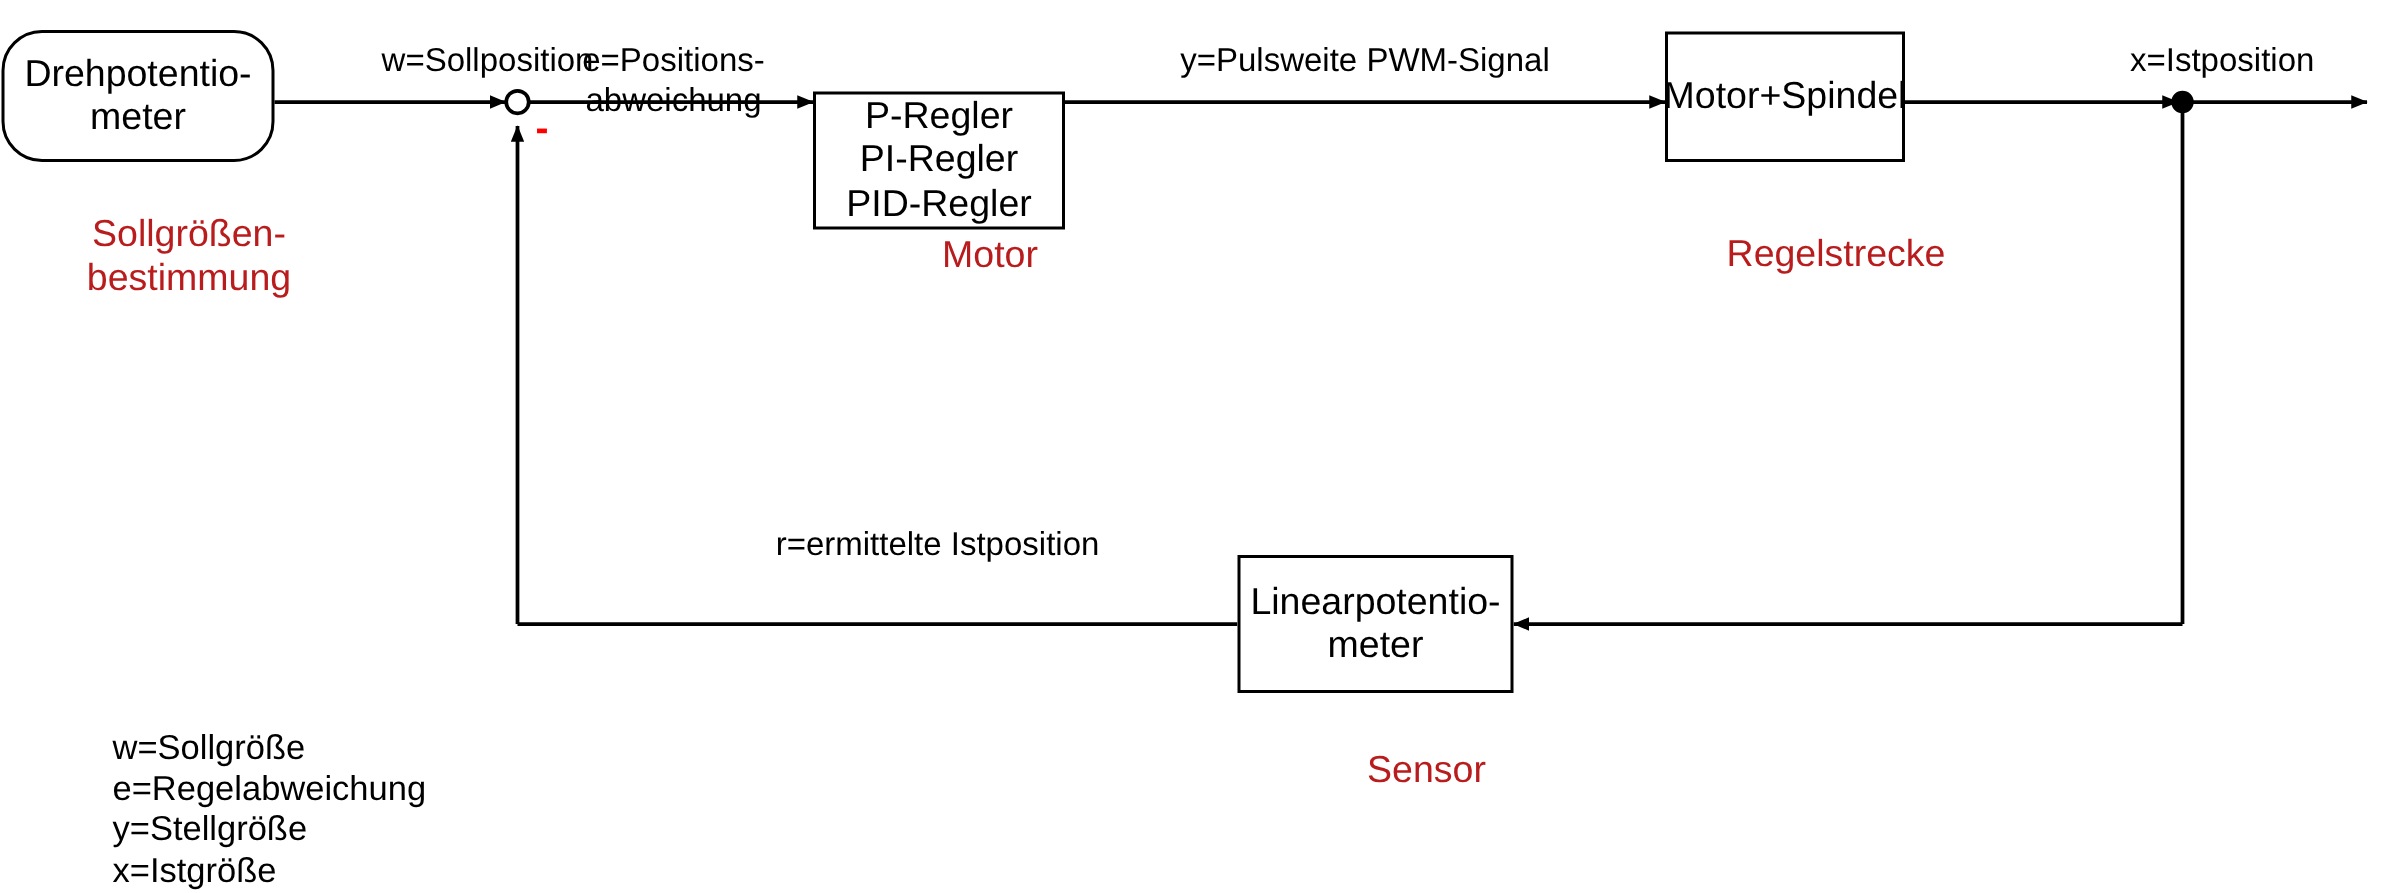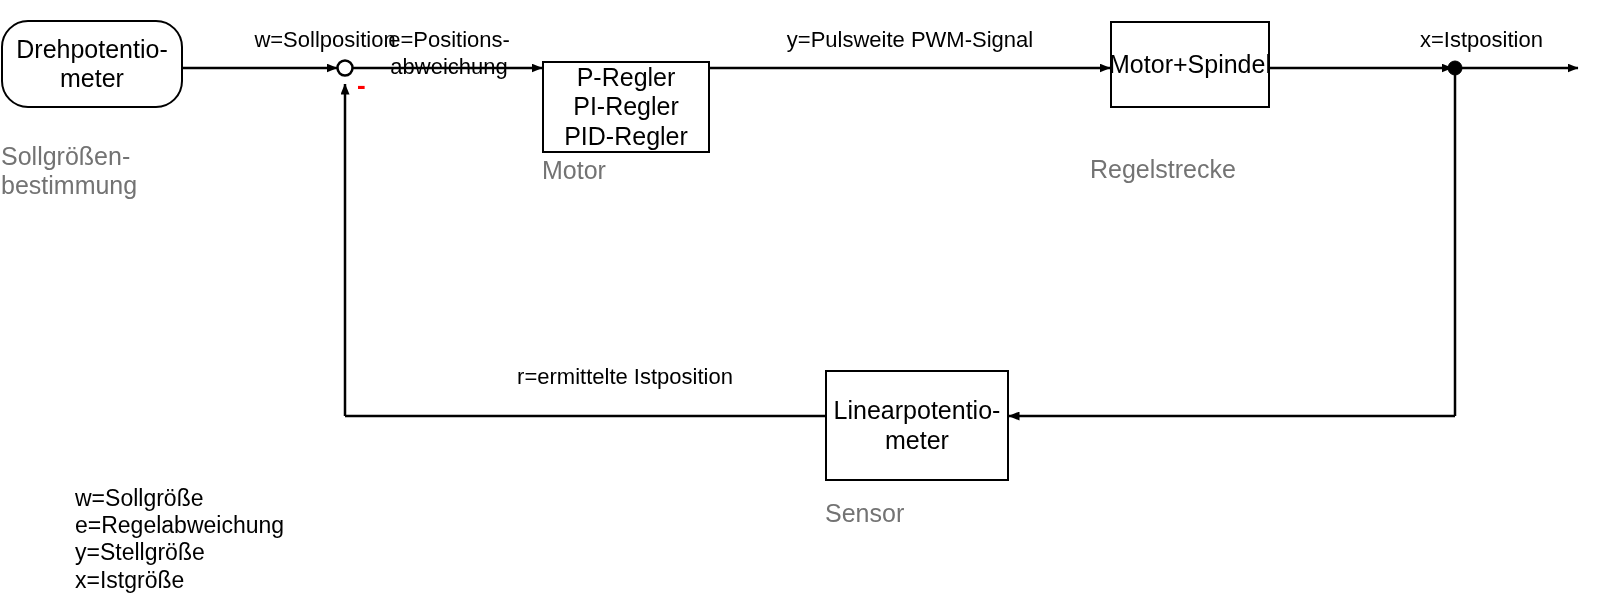--- a/index.html
+++ b/index.html
@@ -37,22 +37,23 @@
     text-align: center;
     font-size: 25px;
     line-height: 1.18;
     white-space: pre-line;
   }
   .caption {
     position: absolute;
     font-size: 25px;
     line-height: 1.18;
     white-space: pre-line;
-    text-align: left;
-    color: #737373;
+    text-align: center;
+    color: #b91c1c;
+    padding-left: 34px;
   }
   .sig-label {
     position: absolute;
     font-size: 22px;
     line-height: 1.22;
     white-space: pre-line;
     text-align: center;
     color: #000000;
   }
   .legend {
@@ -124,21 +125,21 @@
     <span>Motor</span>
   </div>
 
   <div class="block" style="left:1110px; top:21px; width:160px; height:87px;">
     <span>Motor+Spindel</span>
   </div>
   <div class="caption" style="left:1090px; top:125px; width:200px;">
     <span>Regelstrecke</span>
   </div>
 
-  <div class="block" style="left:825px; top:370px; width:184px; height:111px;">
+  <div class="block" style="left:825px; top:370px; width:184px; height:92px;">
     <span>Linearpotentio-
 meter</span>
   </div>
   <div class="caption" style="left:825px; top:469px; width:184px;">
     <span>Sensor</span>
   </div>
 
   <div class="sig-label" style="left:165px; top:0px; width:320px;">
     <span>w=Sollposition</span>
   </div>
@@ -149,21 +150,21 @@
   </div>
 
   <div class="sig-label" style="left:1420px; top:0px; width:178px; text-align:left;">
     <span>x=Istposition</span>
   </div>
 
   <div class="sig-label" style="left:730px; top:0px; width:360px;">
     <span>y=Pulsweite PWM-Signal</span>
   </div>
 
-  <div class="sig-label" style="left:465px; top:337px; width:320px;">
+  <div class="sig-label" style="left:465px; top:323px; width:320px;">
     <span>r=ermittelte Istposition</span>
   </div>
 
   <div class="minus-sign" style="left:357px; top:72px;">
     <span>-</span>
   </div>
 
   <div class="legend" style="left:75px; top:458px; width:420px;">
     <span>w=Sollgröße
 e=Regelabweichung

